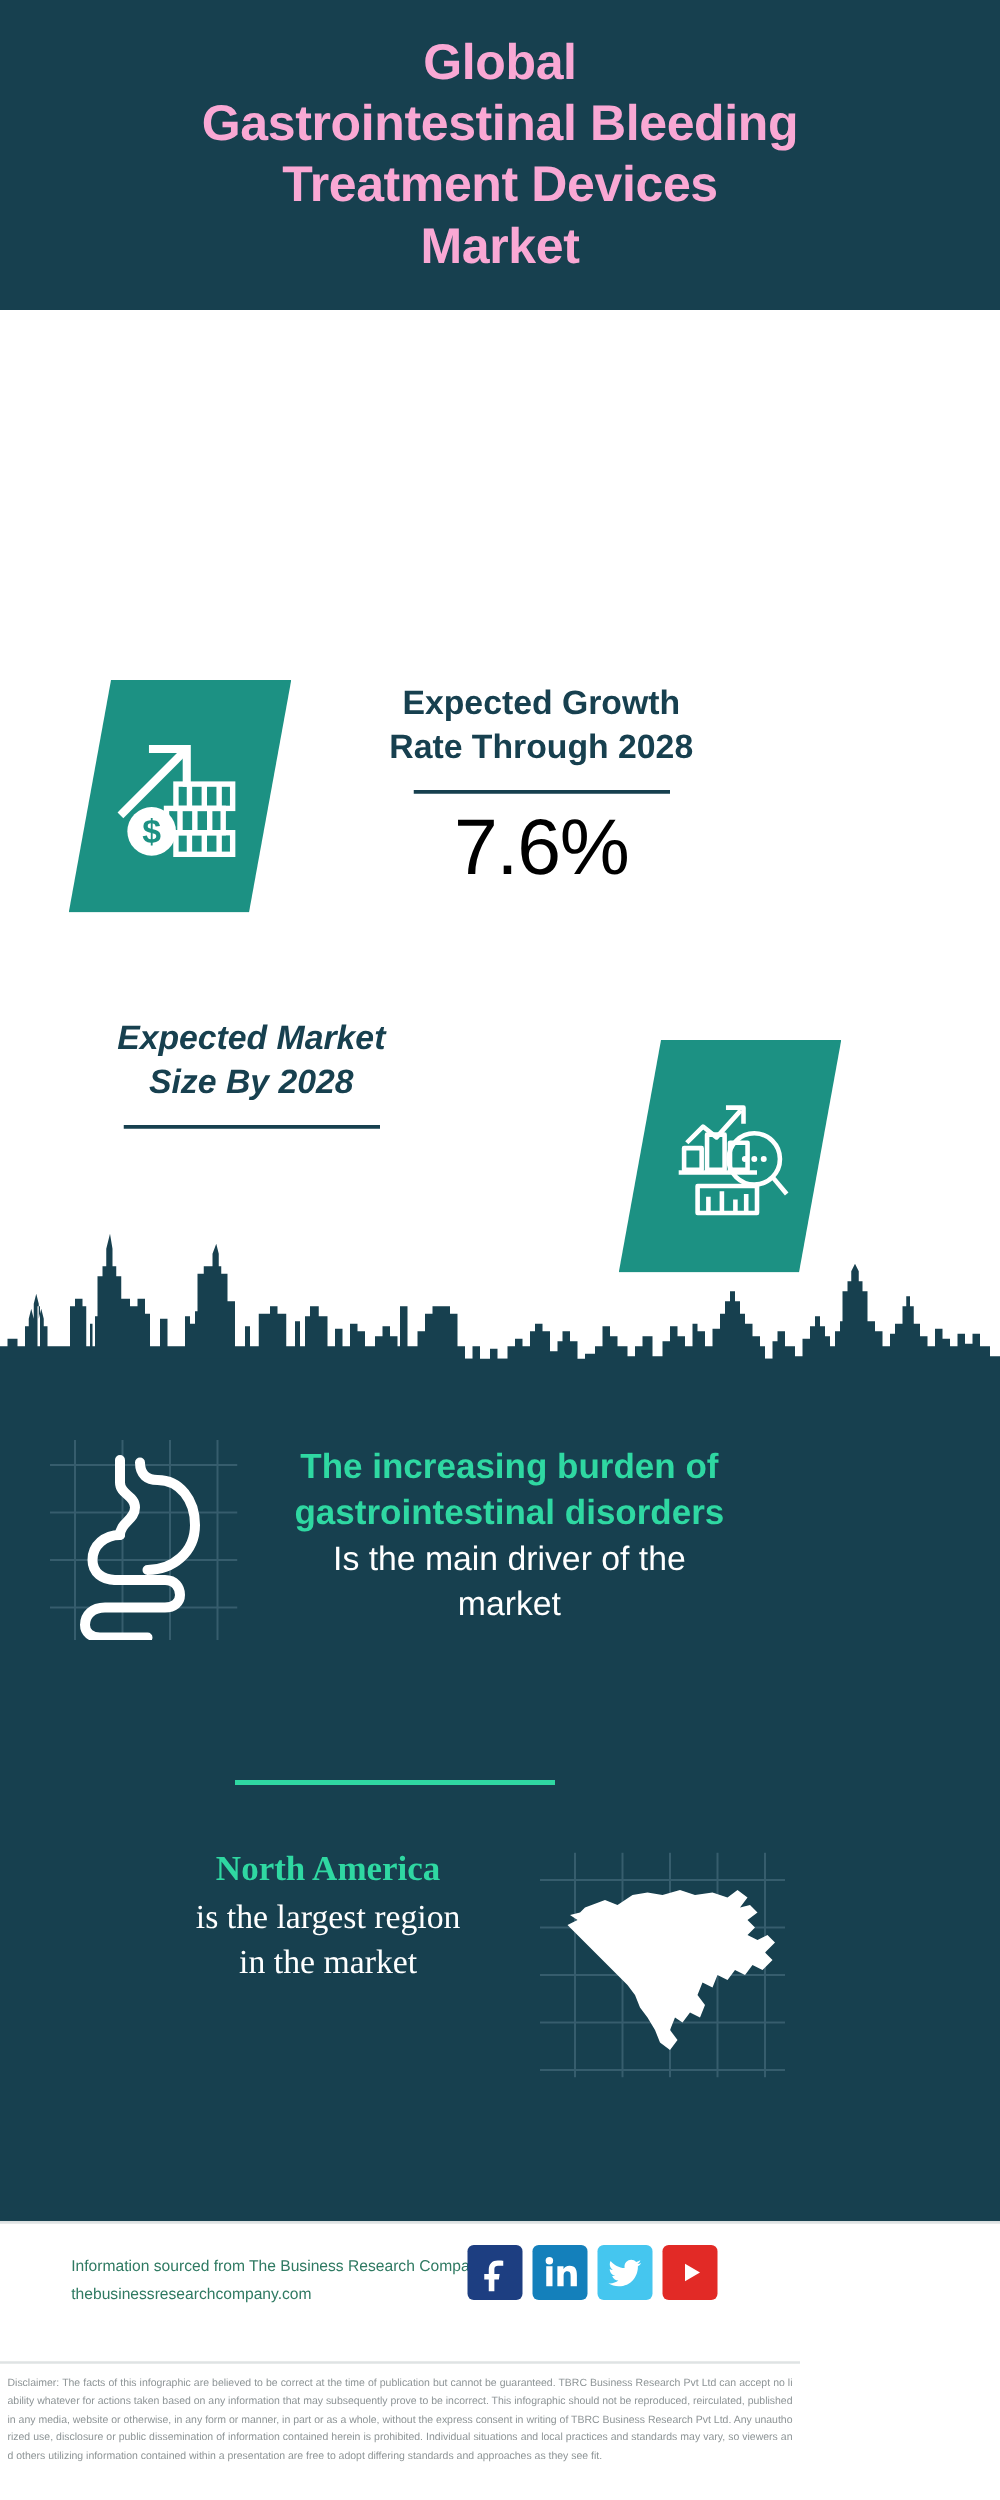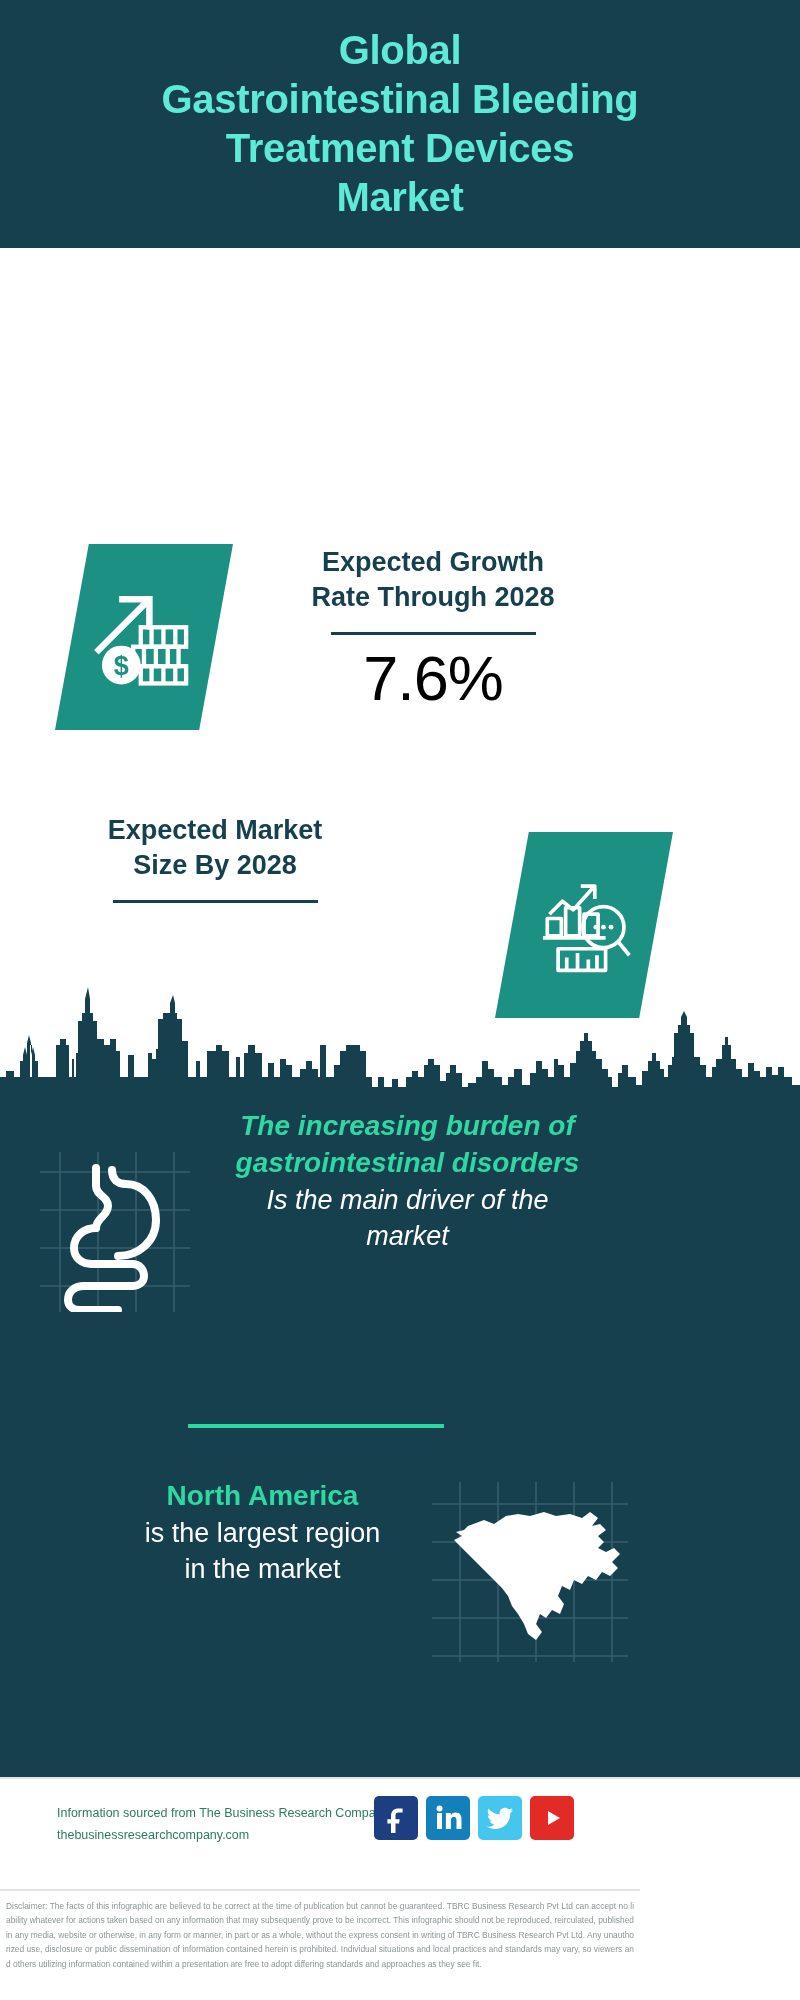--- a/index.html
+++ b/index.html
@@ -12,21 +12,21 @@
   }
   .page{width:800px;height:2000px;position:relative;background:#fff;}
 
   
   .header{
     width:800px;height:248px;
     background:#17404f;
     display:flex;align-items:center;justify-content:center;
   }
   .header-title{
-    color:#5eead4;
+    color:#f9a8d4;
     font-size:40px;
     font-weight:bold;
     line-height:1.22;
     text-align:center;
     letter-spacing:-0.3px;
     padding:0 14px;
     white-space:pre-line;
   }
 
   
@@ -42,21 +42,21 @@
     clip-path:polygon(19% 0%, 100% 0%, 81% 100%, 0% 100%);
   }
   .pgram-2{
     left:495px;top:584px;width:178px;height:186px;
     clip-path:polygon(19% 0%, 100% 0%, 81% 100%, 0% 100%);
   }
   .pgram-inner{width:108px;height:108px;}
 
   .stat-block{position:absolute;text-align:center;}
   .stat-growth{left:258px;top:297px;width:350px;}
-  .stat-size{left:40px;top:565px;width:350px;}
+  .stat-size{left:26px;top:565px;width:350px;font-style:italic;}
 
   .stat-label{
     color:#17404f;
     font-size:27px;
     font-weight:bold;
     line-height:1.3;
     white-space:pre-line;
   }
   .stat-rule{
     width:205px;height:3px;background:#17404f;
@@ -79,22 +79,22 @@
   }
   .darkbody{
     position:absolute;left:0;top:114px;width:800px;height:811px;
     background:#17404f;
   }
 
   .grid-icon{position:absolute;}
   .grid-icon svg{display:block;}
 
   .msg{position:absolute;text-align:center;}
-  .msg-driver{left:200px;top:1108px;width:415px;font-style:italic;}
-  .msg-region{left:55px;top:1478px;width:415px;}
+  .msg-driver{left:200px;top:1155px;width:415px;}
+  .msg-region{left:55px;top:1478px;width:415px;font-family:Liberation Serif, serif;}
   .msg-hi{
     color:#2fd8a2;font-size:28px;font-weight:bold;line-height:1.32;
     white-space:pre-line;
   }
   .msg-lo{
     color:#ffffff;font-size:27px;font-weight:normal;line-height:1.35;
     white-space:pre-line;
   }
   .msg-divider{
     position:absolute;left:188px;top:1424px;

